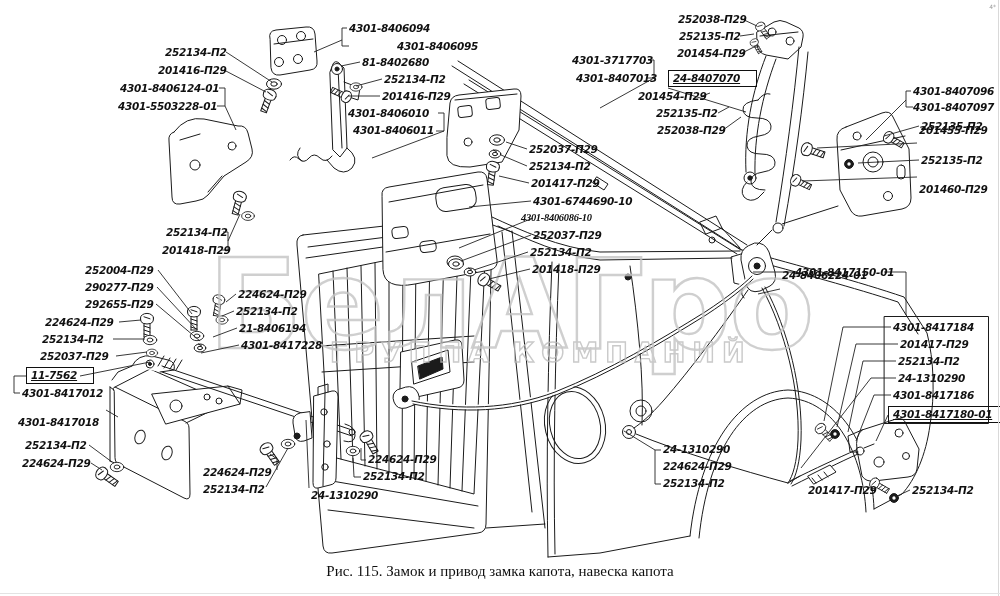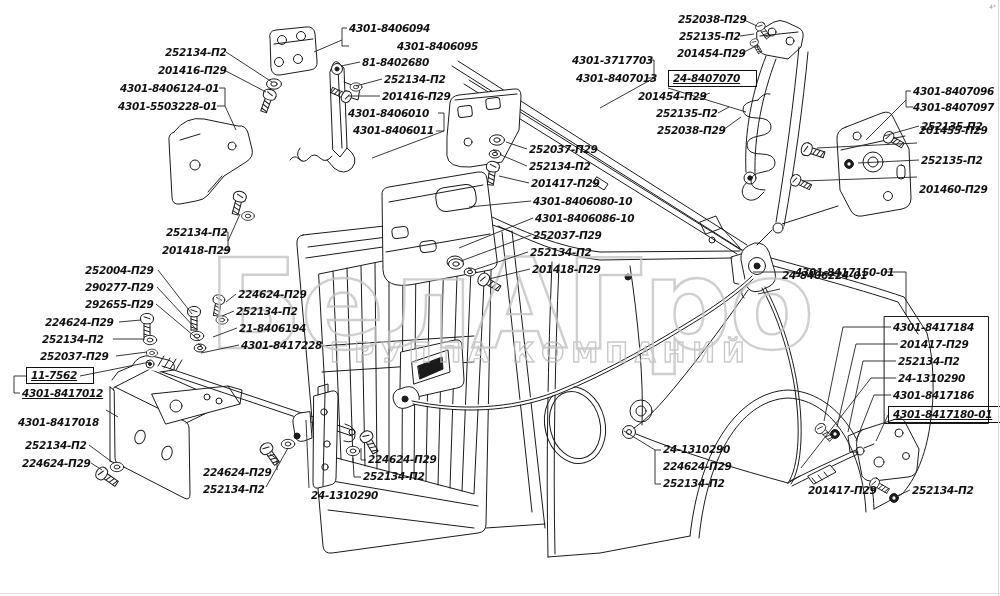--- a/index.html
+++ b/index.html
@@ -396,35 +396,35 @@
       <div class="lbl" style="left: 677px; top: 47px;">201454-П29</div>
       <div class="lbl" style="left: 913px; top: 85px; text-align: right;">4301-8407096</div>
       <div class="lbl" style="left: 913px; top: 101px;">4301-8407097</div>
       <div class="lbl" style="left: 921px; top: 120px;">252135-П2</div>
       <div class="lbl" style="left: 919px; top: 124px;">201455-П29</div>
       <div class="lbl" style="left: 921px; top: 154px;">252135-П2</div>
       <div class="lbl" style="left: 919px; top: 171px; margin-top: 12px;">201460-П29</div>
       <div class="lbl" style="left: 529px; top: 143px;">252037-П29</div>
       <div class="lbl" style="left: 529px; top: 160px;">252134-П2</div>
       <div class="lbl" style="left: 531px; top: 177px;">201417-П29</div>
-      <div class="lbl" style="left: 533px; top: 195px;">4301-8406080-10</div>
-      <div class="lbl" style="left: 535px; top: 212px;">4301-8406086-10</div>
+      <div class="lbl" style="left: 533px; top: 195px;">4301-6744690-10</div>
+      <div class="lbl" style="left: 521px; top: 212px; font-family: Liberation Serif, serif;">4301-8406086-10</div>
       <div class="lbl" style="left: 533px; top: 229px;">252037-П29</div>
       <div class="lbl" style="left: 530px; top: 246px;">252134-П2</div>
       <div class="lbl" style="left: 532px; top: 263px;">201418-П29</div>
       <div class="lbl" style="left: 166px; top: 226px;">252134-П2</div>
       <div class="lbl" style="left: 162px; top: 244px;">201418-П29</div>
       <div class="lbl" style="left: 85px; top: 264px;">252004-П29</div>
       <div class="lbl" style="left: 85px; top: 281px;">290277-П29</div>
       <div class="lbl" style="left: 85px; top: 298px;">292655-П29</div>
       <div class="lbl" style="left: 45px; top: 316px;">224624-П29</div>
       <div class="lbl" style="left: 42px; top: 333px;">252134-П2</div>
       <div class="lbl" style="left: 40px; top: 350px;">252037-П29</div>
       <div class="lbl boxed" style="left: 26px; top: 367px;">11-7562</div>
-      <div class="lbl" style="left: 22px; top: 387px; text-decoration: underline;">4301-8417012</div>
+      <div class="lbl" style="left: 22px; top: 387px;">4301-8417012</div>
       <div class="lbl" style="left: 18px; top: 416px;">4301-8417018</div>
       <div class="lbl" style="left: 238px; top: 288px;">224624-П29</div>
       <div class="lbl" style="left: 236px; top: 305px;">252134-П2</div>
       <div class="lbl" style="left: 239px; top: 322px; text-align: right;">21-8406194</div>
       <div class="lbl" style="left: 241px; top: 339px;">4301-8417228</div>
       <div class="lbl" style="left: 25px; top: 439px;">252134-П2</div>
       <div class="lbl" style="left: 22px; top: 457px;">224624-П29</div>
       <div class="lbl" style="left: 203px; top: 466px;">224624-П29</div>
       <div class="lbl" style="left: 203px; top: 483px;">252134-П2</div>
       <div class="lbl" style="left: 311px; top: 489px;">24-1310290</div>
@@ -438,16 +438,17 @@
       <div class="lbl" style="left: 893px; top: 321px;">4301-8417184</div>
       <div class="lbl" style="left: 900px; top: 338px;">201417-П29</div>
       <div class="lbl" style="left: 898px; top: 355px;">252134-П2</div>
       <div class="lbl" style="left: 898px; top: 372px;">24-1310290</div>
       <div class="lbl" style="left: 893px; top: 389px;">4301-8417186</div>
       <div class="lbl boxed" style="left: 888px; top: 406px;">4301-8417180-01</div>
       <div class="lbl" style="left: 795px; top: 266px;">4301-8417150-01</div>
       <div class="lbl" style="left: 782px; top: 269px;">24-8406224-01</div>
     </div>
 
+  <div id="caption">Рис. 115. Замок и привод замка капота, навеска капота</div>
   <div id="corner-mark">4*</div>
   <div class="edge-r"></div>
   <div class="edge-b"></div>
 </div>
 
 </body></html>

